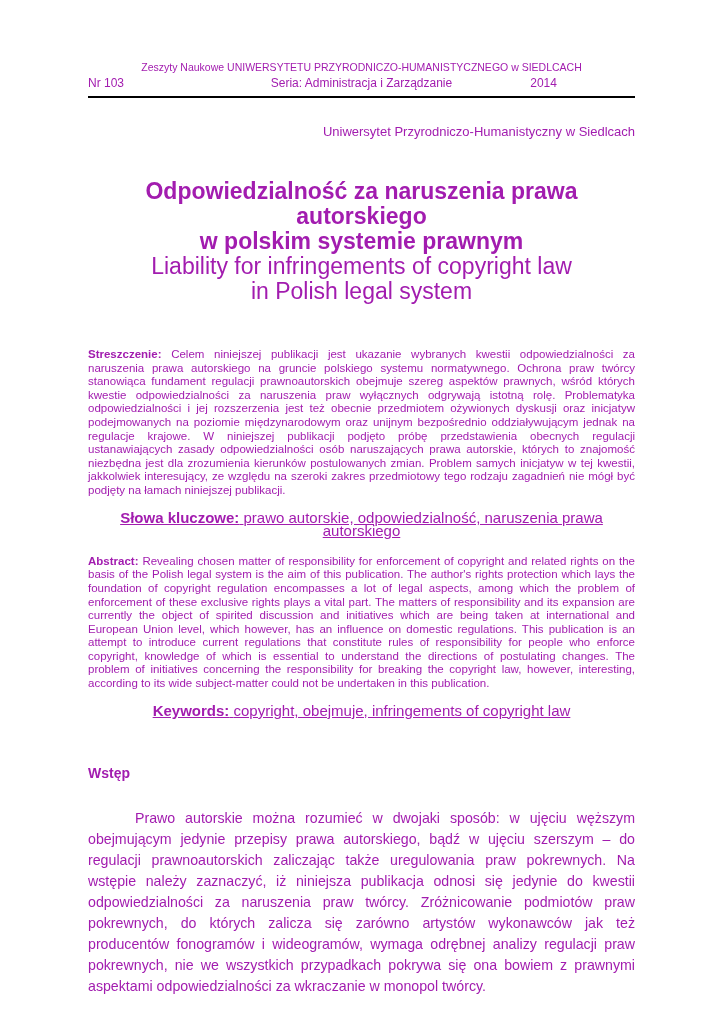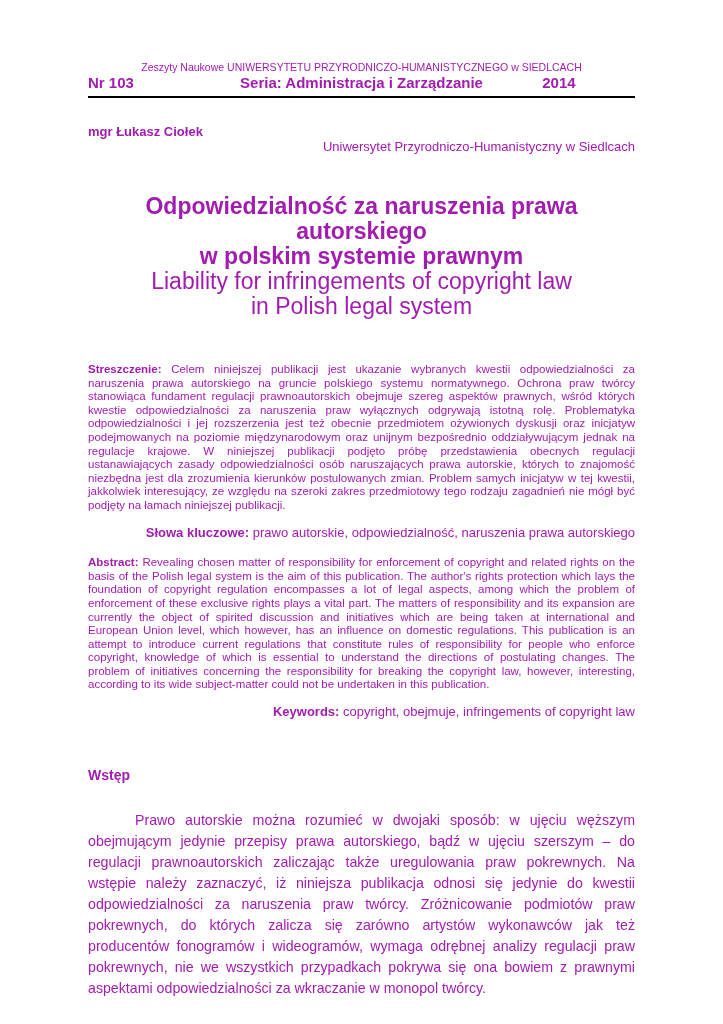--- a/index.html
+++ b/index.html
@@ -25,23 +25,22 @@
     text-align: center;
     font-size: 10.5px;
     line-height: 14px;
     white-space: nowrap;
   }
   .jh-line2 {
     display: grid;
     grid-template-columns: 1fr auto 1fr;
     align-items: baseline;
     margin-top: 2px;
-    font-size: 15px;
+    font-size: 12px;
     line-height: 14px;
-    font-weight: bold;
   }
   .jh-line2 .left  { text-align: left; }
   .jh-line2 .mid   { text-align: center; }
   .jh-line2 .right { text-align: center; }
   .header-rule {
     margin-top: 6px;
     height: 0;
     border-top: 2px solid #000;
   }
 
@@ -67,23 +66,24 @@
   
   .abstract {
     margin-top: 44px;
     font-size: 11.5px;
     line-height: 13.6px;
     text-align: justify;
   }
   .abstract-en { margin-top: 17px; }
   .kw-line {
     margin-top: 13px;
-    font-size: 13px;
+    font-size: 15px;
     line-height: 13.6px;
-    text-align: right;
+    text-align: center;
+    text-decoration: underline;
   }
   .lead-label { font-weight: bold; }
 
   
   .section-heading {
     margin-top: 48px;
     font-size: 14px;
     line-height: 17px;
     font-weight: bold;
   }
@@ -104,21 +104,20 @@
     <div class="jh-line1">Zeszyty Naukowe UNIWERSYTETU PRZYRODNICZO-HUMANISTYCZNEGO w SIEDLCACH</div>
     <div class="jh-line2">
       <span class="left">Nr 103</span>
       <span class="mid">Seria: Administracja i Zarządzanie</span>
       <span class="right">2014</span>
     </div>
     <div class="header-rule"></div>
   </header>
 
   <div class="author-block">
-    <div class="author-name">mgr Łukasz Ciołek</div>
     <div class="author-affiliation">Uniwersytet Przyrodniczo-Humanistyczny w Siedlcach</div>
   </div>
 
   <div class="title-block">
     <div class="title-pl">Odpowiedzialność za naruszenia prawa autorskiego</div>
     <div class="title-pl">w polskim systemie prawnym</div>
     <div class="title-en">Liability for infringements of copyright law</div>
     <div class="title-en">in Polish legal system</div>
   </div>
 

